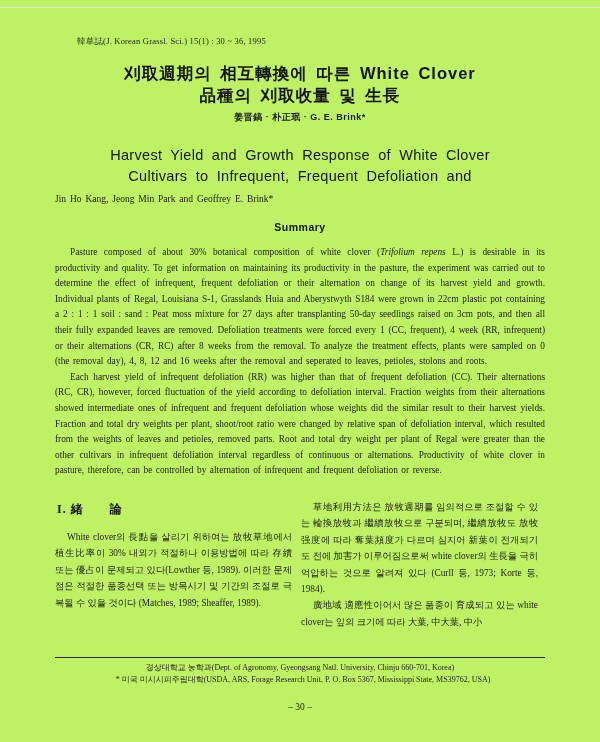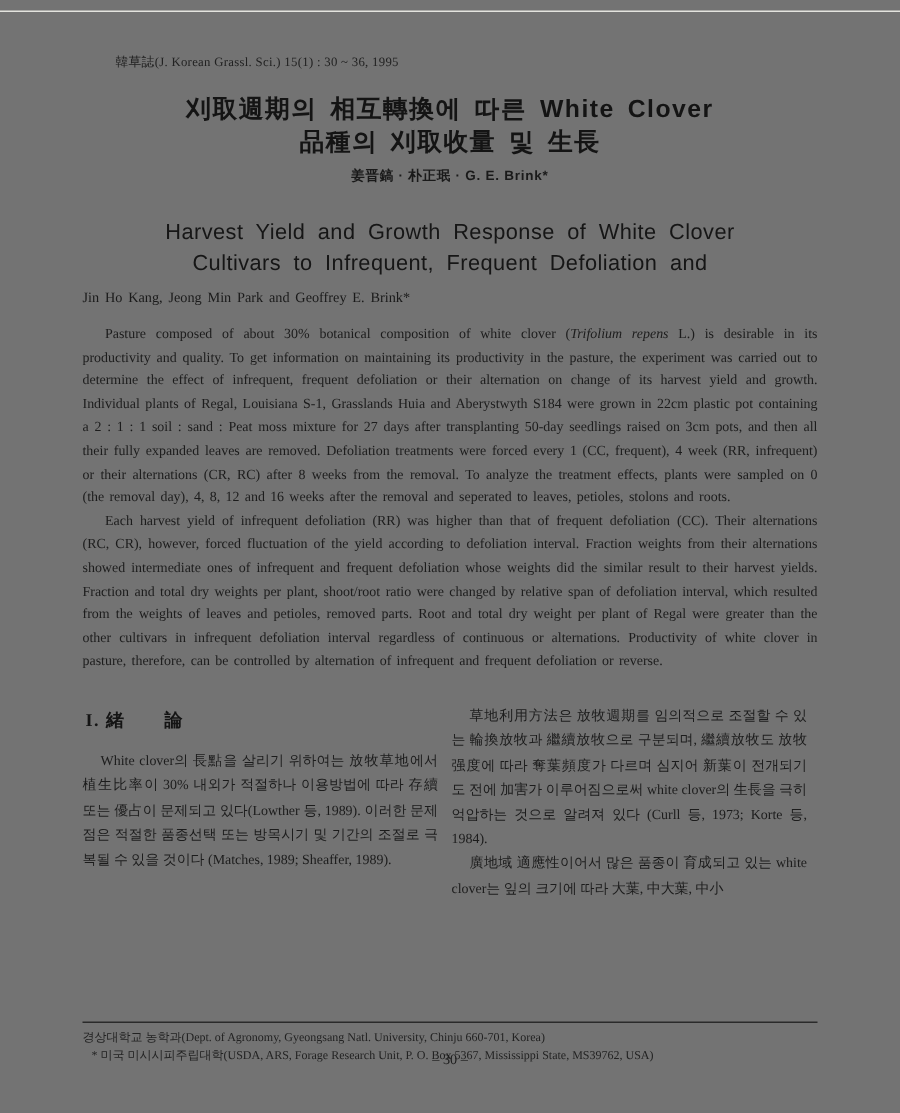--- a/index.html
+++ b/index.html
@@ -11,21 +11,21 @@
     width: 600px;
     height: 742px;
     overflow: hidden;
     font-family: "Liberation Serif", "DejaVu Serif", serif;
     color: #1c1c1c;
   }
   .page {
     position: relative;
     width: 600px;
     height: 742px;
-    background: #737373;
+    background: #bef264;
     box-sizing: border-box;
     padding: 30px 55px 0 55px;
   }
   .scan-edge-top {
     position: absolute;
     top: 0; left: 0; right: 0;
     height: 7px;
     background: linear-gradient(to bottom, #ececе8, #f6f6f3 60%, #fdfdfb);
     border-bottom: 1px solid #e3e3de;
   }
@@ -117,23 +117,24 @@
     line-height: 16.4px;
     text-align: justify;
     text-indent: 12px;
     color: #1c1c1c;
   }
   .intro-col p + p { margin-top: 0; }
   .footnote-block {
     position: absolute;
     left: 55px;
     right: 55px;
-    top: 681px;
+    top: 657px;
     border-top: 1px solid #2a2a2a;
     padding-top: 4px;
+    text-align: center;
   }
   .footnote-line {
     font-size: 8px;
     line-height: 12px;
     color: #222;
   }
   .footnote-line.second { margin-left: 6px; }
   .page-number {
     position: absolute;
     left: 0;
@@ -160,20 +161,21 @@
 
   <div class="korean-authors">姜晋鎬 · 朴正珉 · G. E. Brink*</div>
 
   <div class="english-title">
     <div>Harvest Yield and Growth Response of White Clover</div>
     <div>Cultivars to Infrequent, Frequent Defoliation and</div>
   </div>
 
   <div class="english-authors">Jin Ho Kang, Jeong Min Park and Geoffrey E. Brink*</div>
 
+  <div class="summary-heading">Summary</div>
 
   <div class="summary-body">
     <p><span>Pasture composed of about 30% botanical composition of white clover (</span><span class="italic">Trifolium repens</span><span> L.) is desirable in its productivity and quality. To get information on maintaining its productivity in the pasture, the experiment was carried out to determine the effect of infrequent, frequent defoliation or their alternation on change of its harvest yield and growth. Individual plants of Regal, Louisiana S-1, Grasslands Huia and Aberystwyth S184 were grown in 22cm plastic pot containing a 2 : 1 : 1  soil : sand : Peat moss mixture for 27 days after transplanting 50-day seedlings raised on 3cm pots, and then all their fully expanded leaves are removed. Defoliation treatments were forced every 1 (CC, frequent), 4 week (RR, infrequent) or their alternations (CR, RC) after 8 weeks from the removal. To analyze the treatment effects, plants were sampled on 0 (the removal day), 4, 8, 12 and 16 weeks after the removal and seperated to leaves, petioles, stolons and roots.</span></p>
     <p>Each harvest yield of infrequent defoliation (RR) was higher than that of frequent defoliation (CC). Their alternations (RC, CR), however, forced fluctuation of the yield according to defoliation interval. Fraction weights from their alternations showed intermediate ones of infrequent and frequent defoliation whose weights did the similar result to their harvest yields. Fraction and total dry weights per plant, shoot/root ratio were changed by relative span of defoliation interval, which resulted from the weights of leaves and petioles, removed parts. Root and total dry weight per plant of Regal were greater than the other cultivars in infrequent defoliation interval regardless of continuous or alternations. Productivity of white clover in pasture, therefore, can be controlled by alternation of infrequent and frequent defoliation or reverse.</p>
   </div>
 
   <div class="intro-section">
     <div class="intro-col">
       <div class="intro-heading">I. 緒　　論</div>
       <p>White clover의 長點을 살리기 위하여는 放牧草地에서 植生比率이 30% 내외가 적절하나 이용방법에 따라 存續 또는 優占이 문제되고 있다(Lowther 등, 1989). 이러한 문제점은 적절한 품종선택 또는 방목시기 및 기간의 조절로 극복될 수 있을 것이다 (Matches, 1989; Sheaffer, 1989).</p>

